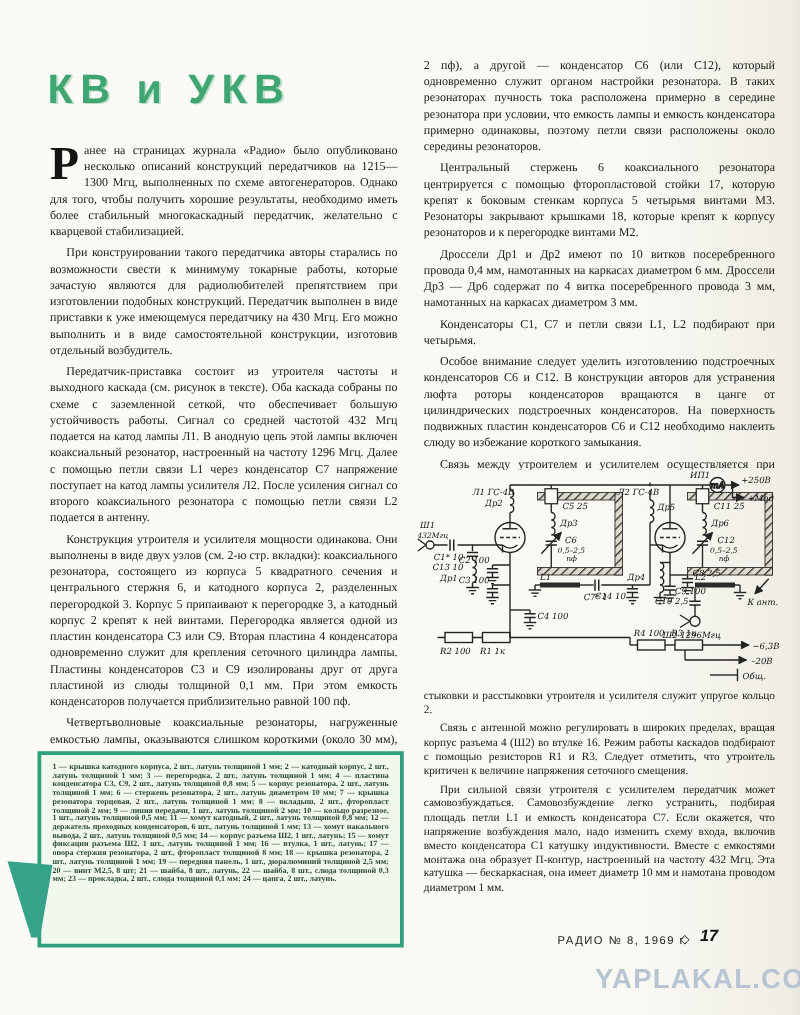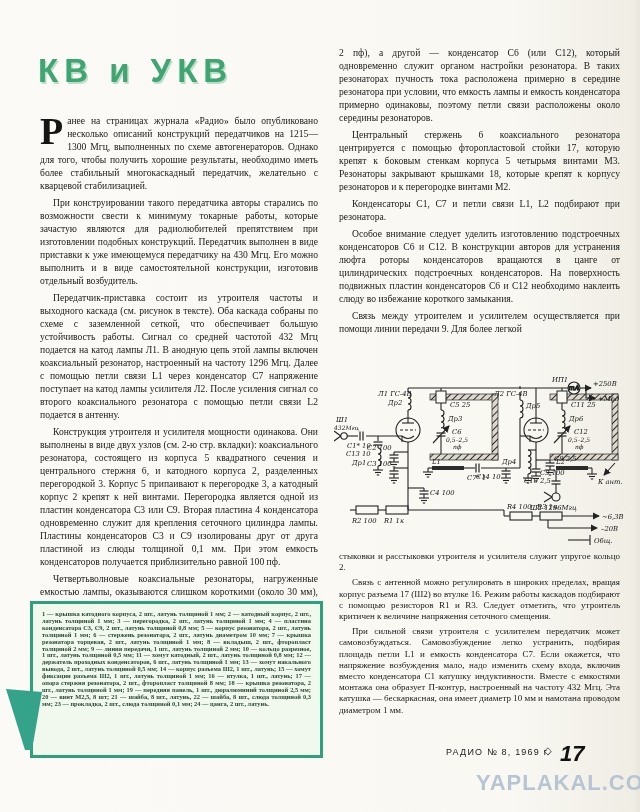--- a/index.html
+++ b/index.html
@@ -35,21 +35,21 @@
   .circuit-wrap{position:absolute;left:334px;top:376px;width:298px;height:172px;}
   .side-arrow{position:absolute;left:2px;top:688px;width:42px;height:64px;}
   .footer-journal{
     position:absolute;left:446px;top:747px;
     font-family:"Liberation Sans",sans-serif;font-size:9px;letter-spacing:1.2px;color:#222;
   }
   .footer-diamond{position:absolute;left:544px;top:745px;font-size:10px;color:#222;}
   .footer-page{
     position:absolute;left:560px;top:741px;
     font-family:"Liberation Sans",sans-serif;font-weight:bold;font-style:italic;
-    font-size:22px;color:#111;
+    font-size:13px;color:#111;
   }
   .watermark{
     position:absolute;left:476px;top:770px;
     font-family:"Liberation Sans",sans-serif;font-weight:bold;
     font-size:22px;letter-spacing:1px;color:#b7c5d3;
   }
   
   .wire{stroke:#232323;stroke-width:1.1;fill:none;}
   .comp{stroke:#232323;stroke-width:1.1;fill:none;}
   .lbl{font-family:"DejaVu Serif",serif;font-style:italic;font-size:6.8px;fill:#111;}
@@ -70,21 +70,22 @@
     <p>Четвертьволновые коаксиальные резонаторы, нагруженные емкостью лампы, оказываются слишком короткими (около 30 мм), поэтому в них очень трудно разместить петлю связи и орган настройки. В конструкции применен полуволновый коаксиальный резонатор с емкостными нагрузками на концах. Одной емкостной нагрузкой является емкость анод — сетка лампы (около</p>
   </div>
 
   <div class="parts-box">
     <p class="parts-text">1 — крышка катодного корпуса, 2 шт., латунь толщиной 1 мм; 2 — катодный корпус, 2 шт., латунь толщиной 1 мм; 3 — перегородка, 2 шт., латунь толщиной 1 мм; 4 — пластина конденсатора С3, С9, 2 шт., латунь толщиной 0,8 мм; 5 — корпус резонатора, 2 шт., латунь толщиной 1 мм; 6 — стержень резонатора, 2 шт., латунь диаметром 10 мм; 7 — крышка резонатора торцевая, 2 шт., латунь толщиной 1 мм; 8 — вкладыш, 2 шт., фторопласт толщиной 2 мм; 9 — линия передачи, 1 шт., латунь толщиной 2 мм; 10 — кольцо разрезное, 1 шт., латунь толщиной 0,5 мм; 11 — хомут катодный, 2 шт., латунь толщиной 0,8 мм; 12 — держатель проходных конденсаторов, 6 шт., латунь толщиной 1 мм; 13 — хомут накального вывода, 2 шт., латунь толщиной 0,5 мм; 14 — корпус разъема Ш2, 1 шт., латунь; 15 — хомут фиксации разъема Ш2, 1 шт., латунь толщиной 1 мм; 16 — втулка, 1 шт., латунь; 17 — опора стержня резонатора, 2 шт., фторопласт толщиной 8 мм; 18 — крышка резонатора, 2 шт., латунь толщиной 1 мм; 19 — передняя панель, 1 шт., дюралюминий толщиной 2,5 мм; 20 — винт М2,5, 8 шт; 21 — шайба, 8 шт., латунь, 22 — шайба, 8 шт., слюда толщиной 0,3 мм; 23 — прокладка, 2 шт., слюда толщиной 0,1 мм; 24 — цанга, 2 шт., латунь.</p>
   </div>
 
   <div class="col col-right-top">
     <p class="no-indent">2 пф), а другой — конденсатор С6 (или С12), который одновременно служит органом настройки резонатора. В таких резонаторах пучность тока расположена примерно в середине резонатора при условии, что емкость лампы и емкость конденсатора примерно одинаковы, поэтому петли связи расположены около середины резонаторов.</p>
     <p>Центральный стержень 6 коаксиального резонатора центрируется с помощью фторопластовой стойки 17, которую крепят к боковым стенкам корпуса 5 четырьмя винтами М3. Резонаторы закрывают крышками 18, которые крепят к корпусу резонаторов и к перегородке винтами М2.</p>
-    <p>Конденсаторы С1, С7 и петли связи L1, L2 подбирают при резонатора.</p>
+    <p>Дроссели Др1 и Др2 имеют по 10 витков посеребренного провода 0,4 мм, намотанных на каркасах диаметром 6 мм. Дроссели Др3 — Др6 содержат по 4 витка посеребренного провода 3 мм, намотанных на каркасах диаметром 3 мм.</p>
+    <p>Конденсаторы С1, С7 и петли связи L1, L2 подбирают при четырьмя.</p>
     <p>Особое внимание следует уделить изготовлению подстроечных конденсаторов С6 и С12. В конструкции авторов для устранения люфта роторы конденсаторов вращаются в цанге от цилиндрических подстроечных конденсаторов. На поверхность подвижных пластин конденсаторов С6 и С12 необходимо наклеить слюду во избежание короткого замыкания.</p>
     <p>Связь между утроителем и усилителем осуществляется при помощи линии передачи 9. Для более легкой</p>
   </div>
 
   <div class="circuit-wrap">
     <svg width="298" height="172" viewBox="0 0 298 172">
       <defs>
         <pattern id="hatch" width="5" height="5" patternUnits="userSpaceOnUse" patternTransform="rotate(45)">
           <rect width="5" height="5" fill="#ddd8cc"></rect>
           <line x1="0" y1="0" x2="0" y2="5" stroke="#2b2b2b" stroke-width="2"></line>
@@ -314,21 +315,21 @@
         <text class="lbl" x="203" y="133">R3 1к</text>
         <text class="lbl" x="268" y="143">~6,3В</text>
         <text class="lbl" x="267" y="155">–20В</text>
         <text class="lbl" x="260" y="167">Общ.</text>
       </g>
     </svg>
   </div>
 
   <div class="col col-right-bottom">
     <p class="no-indent">стыковки и расстыковки утроителя и усилителя служит упругое кольцо 2.</p>
-    <p>Связь с антенной можно регулировать в широких пределах, вращая корпус разъема 17 (Ш2) во втулке 16. Режим работы каскадов подбирают с помощью резисторов R1 и R3. Следует отметить, что утроитель критичен к величине напряжения сеточного смещения.</p>
+    <p>Связь с антенной можно регулировать в широких пределах, вращая корпус разъема 4 (Ш2) во втулке 16. Режим работы каскадов подбирают с помощью резисторов R1 и R3. Следует отметить, что утроитель критичен к величине напряжения сеточного смещения.</p>
     <p>При сильной связи утроителя с усилителем передатчик может самовозбуждаться. Самовозбуждение легко устранить, подбирая площадь петли L1 и емкость конденсатора С7. Если окажется, что напряжение возбуждения мало, надо изменить схему входа, включив вместо конденсатора С1 катушку индуктивности. Вместе с емкостями монтажа она образует П-контур, настроенный на частоту 432 Мгц. Эта катушка — бескаркасная, она имеет диаметр 10 мм и намотана проводом диаметром 1 мм.</p>
   </div>
 
   <svg class="side-arrow" viewBox="0 0 42 64">
     <polygon points="4,1 40,4 30,62 23,62" fill="#35a389"></polygon>
   </svg>
 
   <div class="footer-journal">РАДИО № 8, 1969 г.</div>
   <div class="footer-diamond">◇</div>
   <div class="footer-page">17</div>

